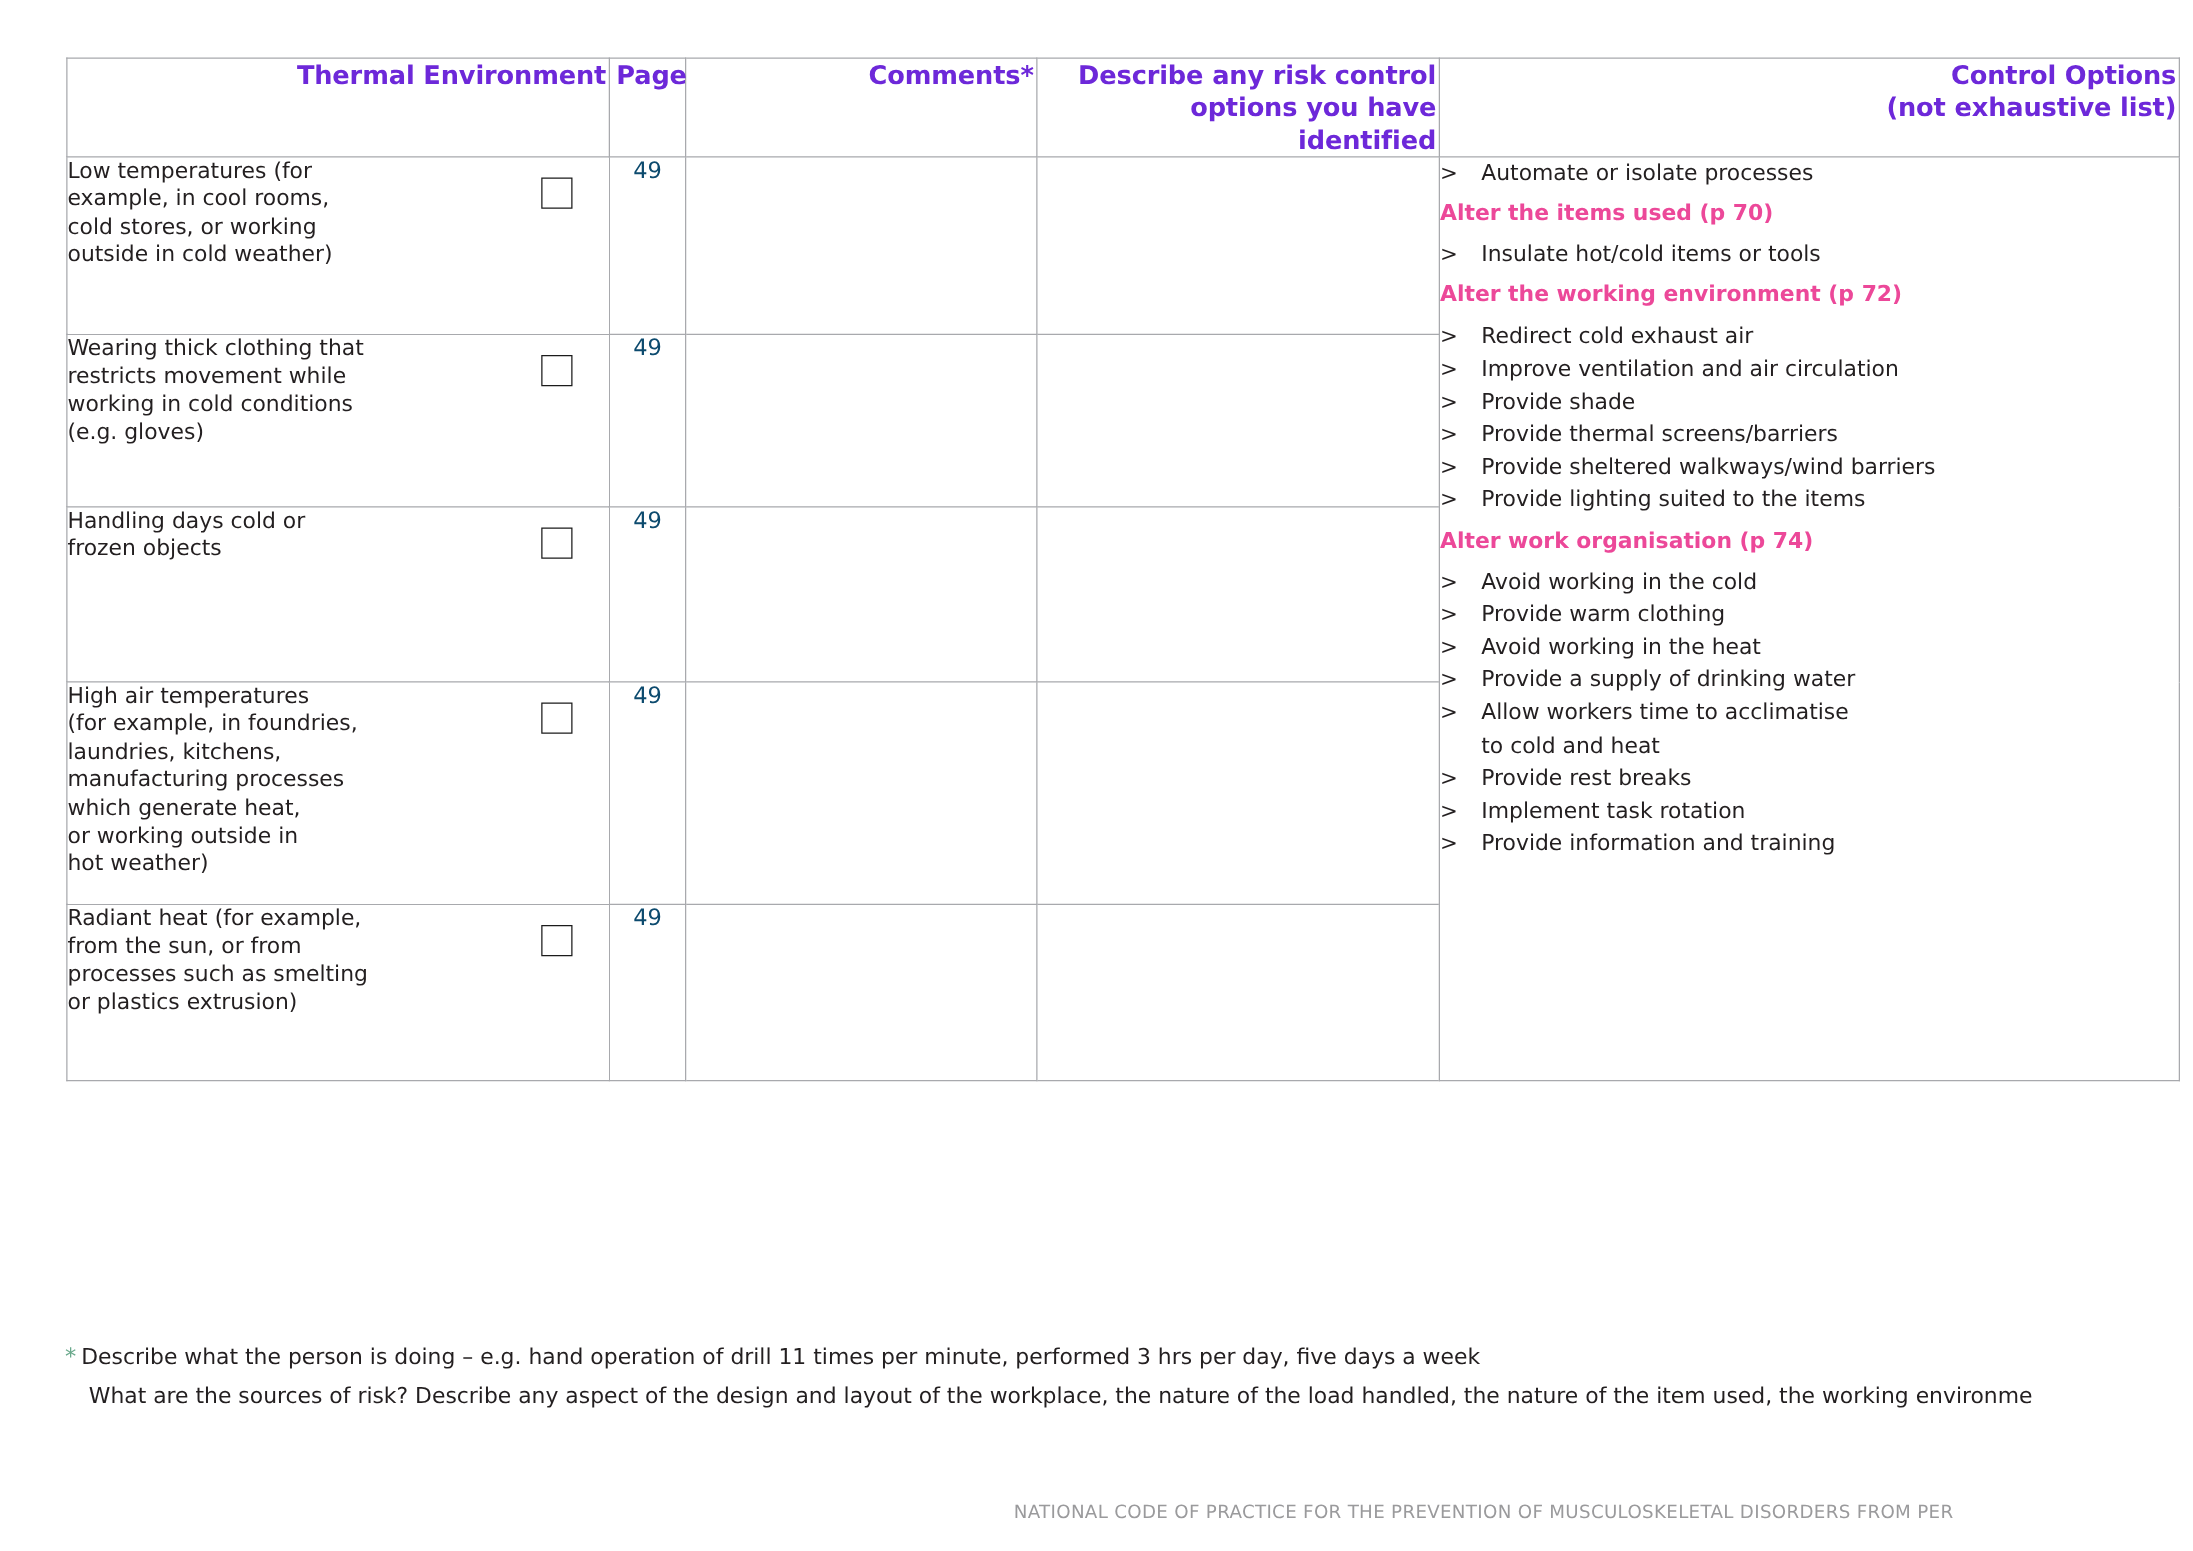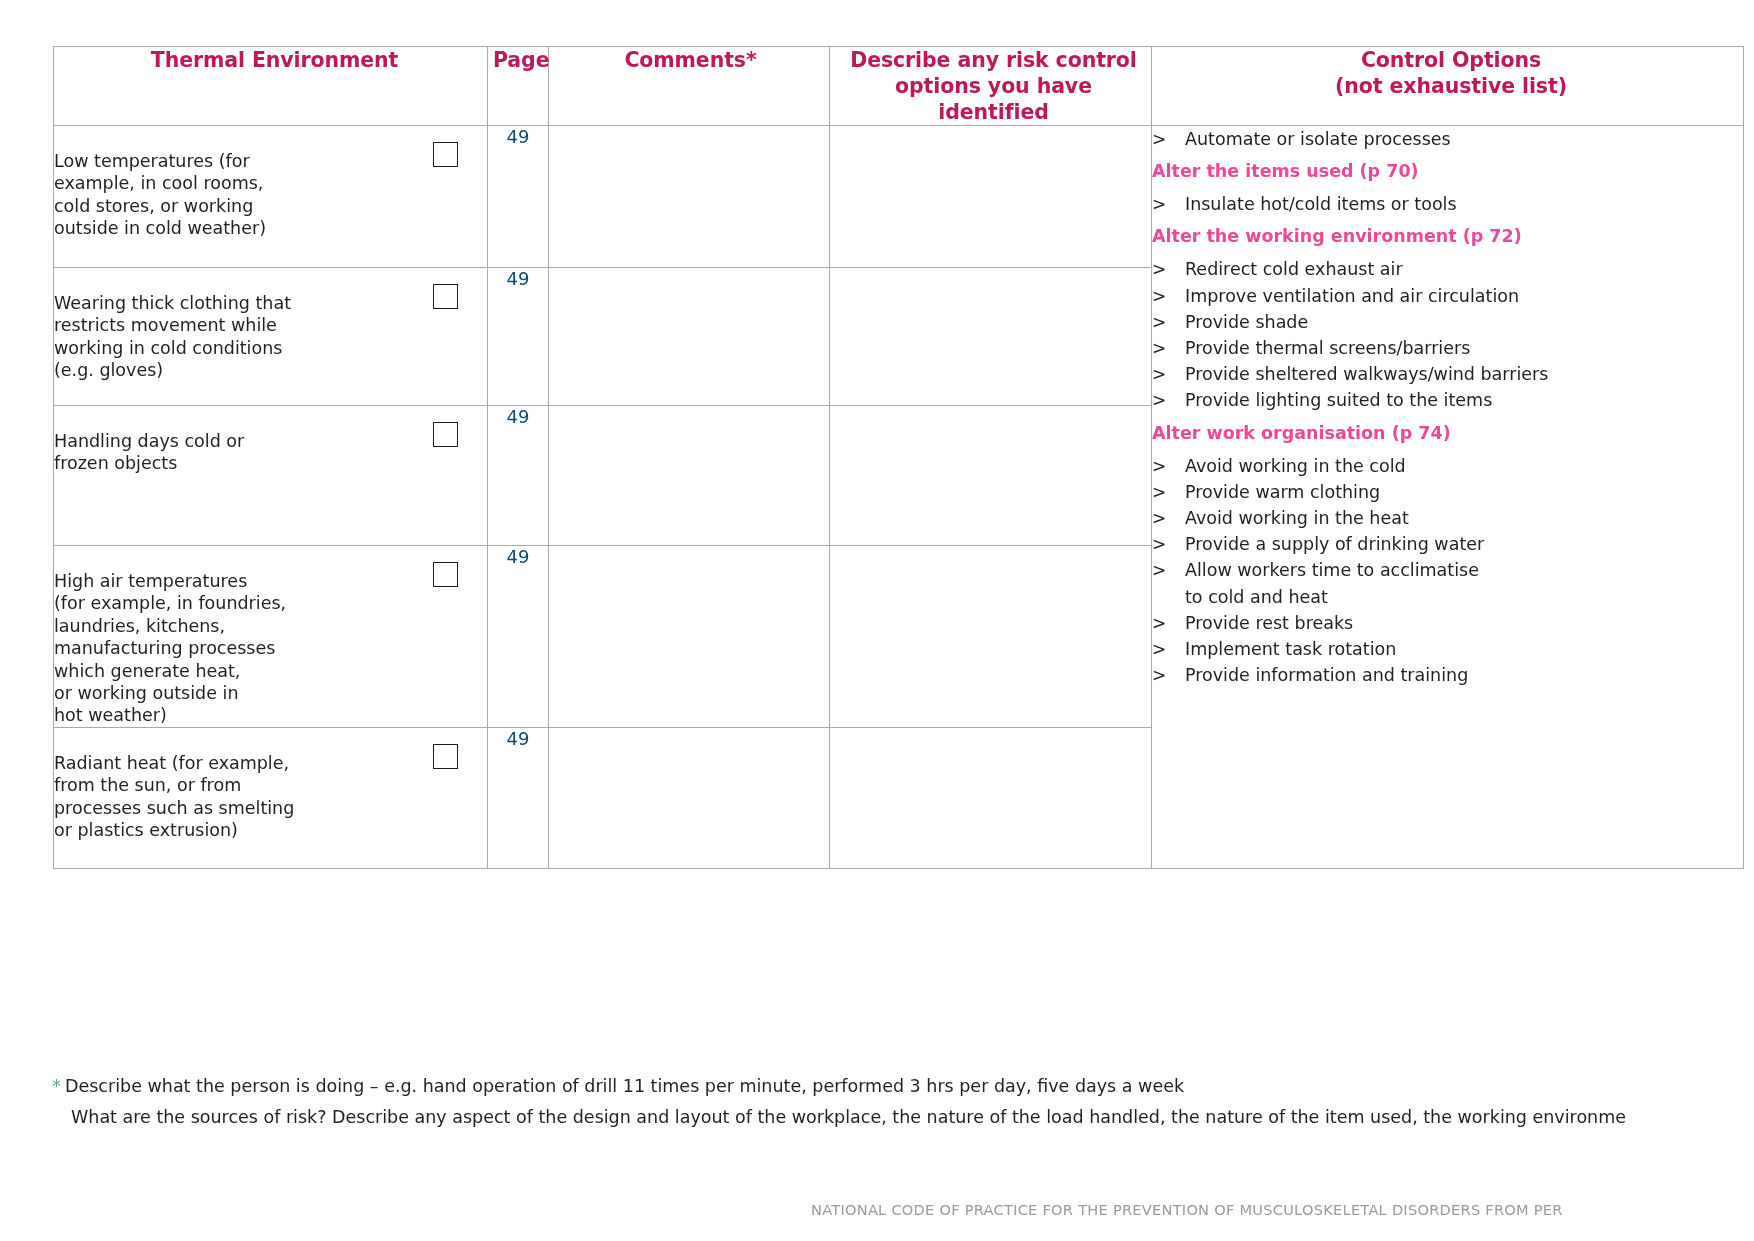--- a/index.html
+++ b/index.html
@@ -40,24 +40,24 @@
 
   .checklist th, .checklist td {
     border: 1px solid #a8a9ad;
     vertical-align: top;
     padding: 0;
     background: #ffffff;
   }
 
   thead th {
     background: #dde7e0;
-    color: #be185d;
+    color: #6d28d9;
     font-size: 20.5px;
     font-weight: bold;
-    text-align: center;
+    text-align: right;
     line-height: 26px;
     padding: 13px 0 14px 0;
     height: 43px;
     letter-spacing: -0.1px;
   }
   thead th .th-inner {
     padding-left: 9px;
     padding-right: 2px;
     white-space: nowrap;
   }
@@ -67,21 +67,21 @@
   thead th.th-risk .th-inner   { padding-left: 8px; }
   thead th.th-control .th-inner{ padding-left: 9px; }
 
   
   .hazard-cell {
     position: relative;
     padding: 16px 60px 14px 14px;
     font-size: 17.5px;
     line-height: 22.4px;
   }
-  .hazard-text { white-space: pre-line; margin-top: 24px; }
+  .hazard-text { white-space: pre-line; }
 
   .checkbox {
     position: absolute;
     right: 29px;
     top: 16px;
     width: 25px;
     height: 25px;
     border: 1.6px solid #1b1b1b;
     background: #ffffff;
     box-sizing: border-box;

